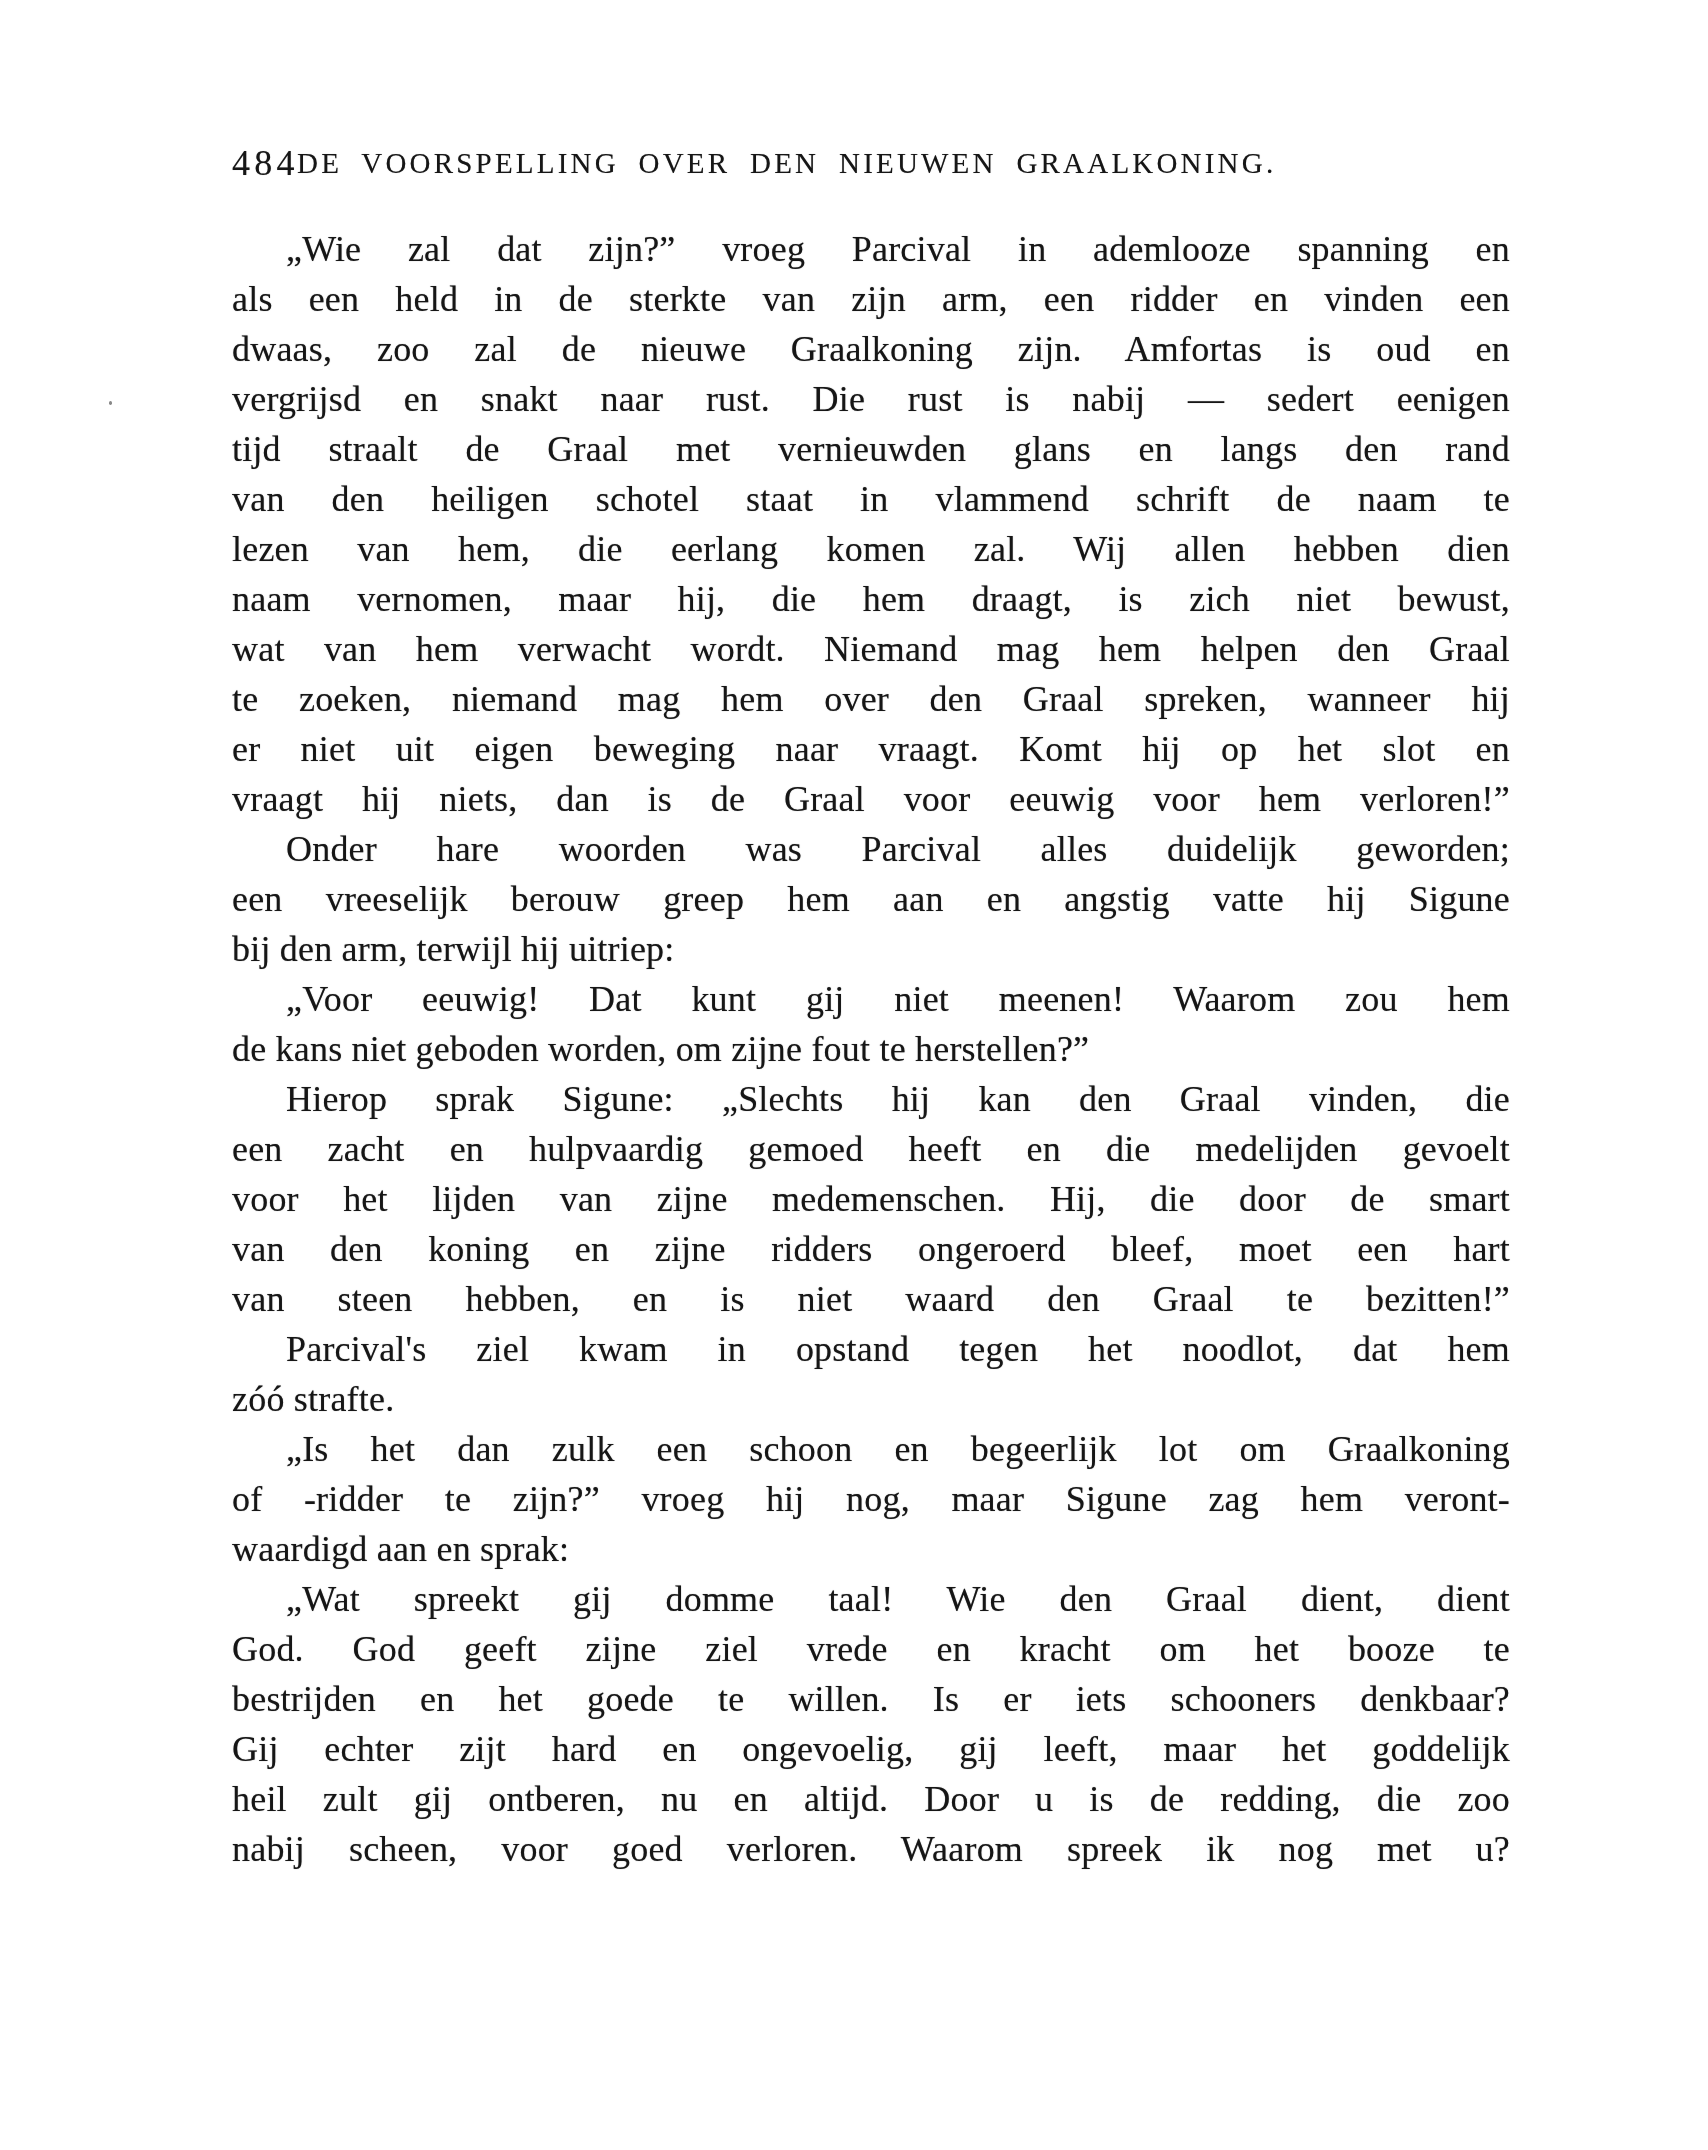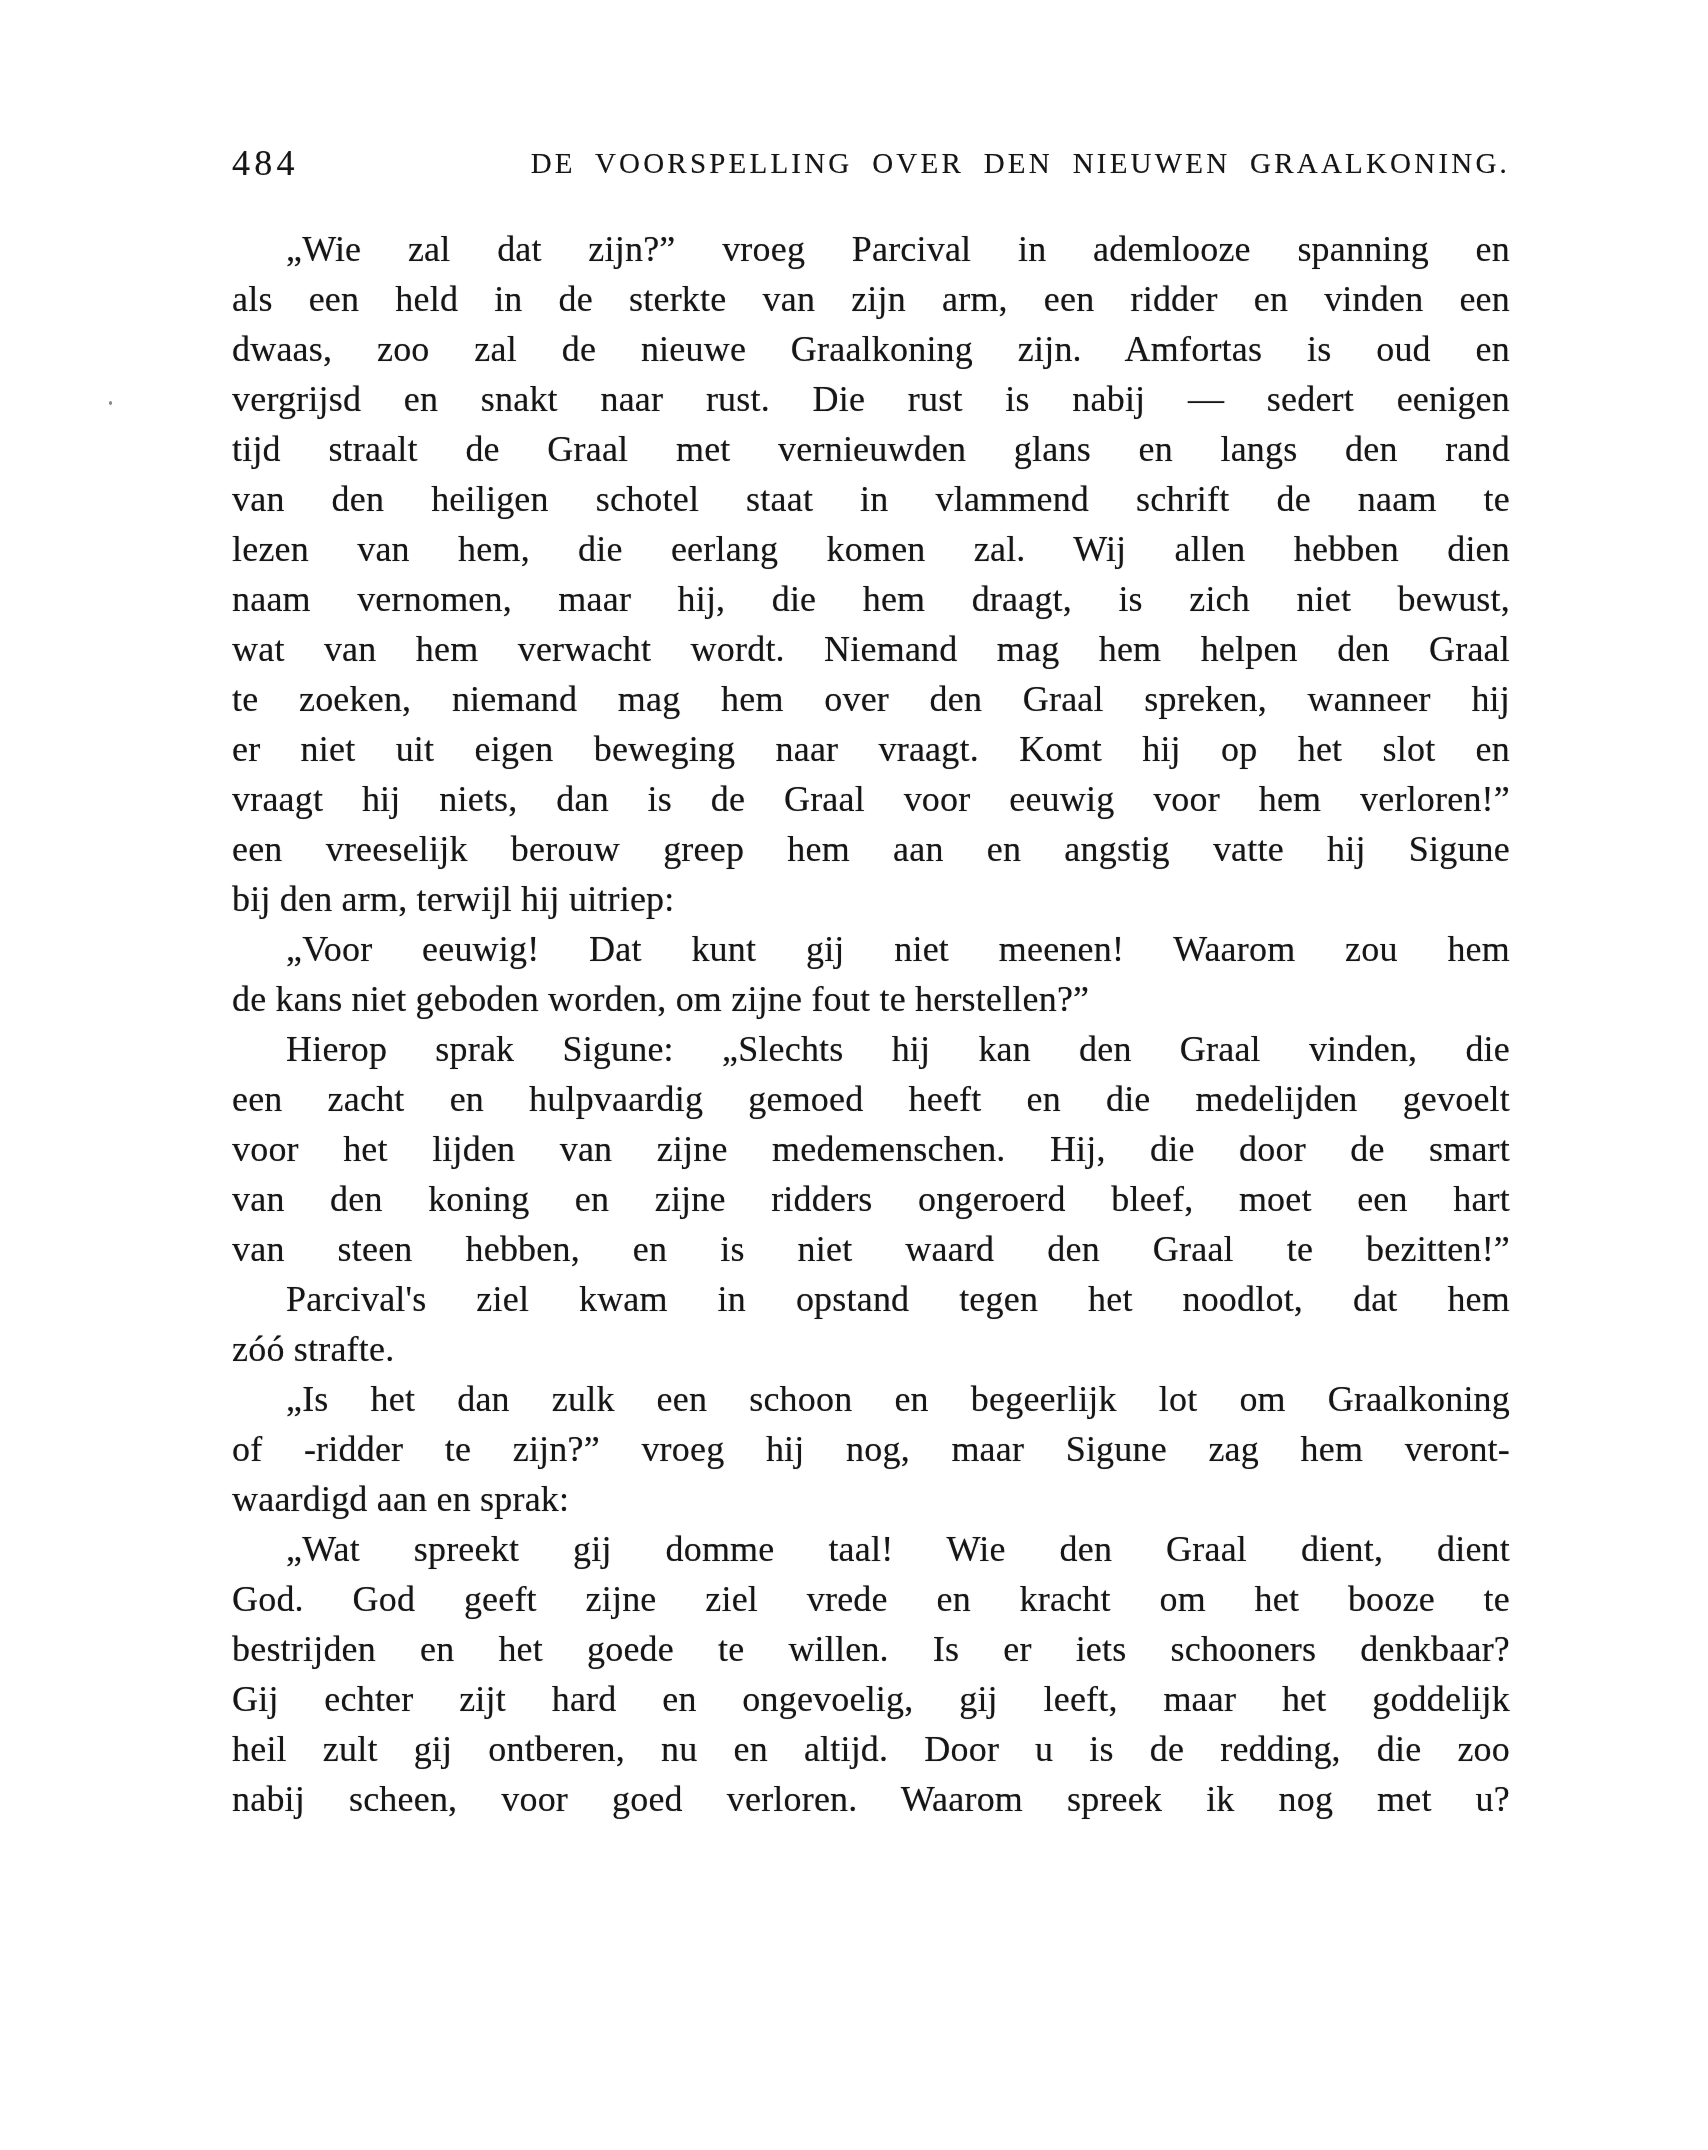--- a/index.html
+++ b/index.html
@@ -31,21 +31,21 @@
     font-size: 36px;
     letter-spacing: 4.3px;
     color: #161616;
     text-shadow: 0 0 0.7px rgba(20,20,20,0.45);
   }
   .running-title {
     position: absolute;
     left: 65px;
     right: 0;
     top: 5.7px;
-    text-align: right;
+    text-align: left;
     font-size: 29px;
     letter-spacing: 3.2px;
     word-spacing: 9.3px;
     color: #161616;
     text-shadow: 0 0 0.7px rgba(20,20,20,0.45);
     white-space: nowrap;
   }
   
   .text-block {
     position: absolute;
@@ -95,20 +95,21 @@
       <div class="text-line justify">dwaas, zoo zal de nieuwe Graalkoning zijn. Amfortas is oud en</div>
       <div class="text-line justify">vergrijsd en snakt naar rust. Die rust is nabij — sedert eenigen</div>
       <div class="text-line justify">tijd straalt de Graal met vernieuwden glans en langs den rand</div>
       <div class="text-line justify">van den heiligen schotel staat in vlammend schrift de naam te</div>
       <div class="text-line justify">lezen van hem, die eerlang komen zal. Wij allen hebben dien</div>
       <div class="text-line justify">naam vernomen, maar hij, die hem draagt, is zich niet bewust,</div>
       <div class="text-line justify">wat van hem verwacht wordt. Niemand mag hem helpen den Graal</div>
       <div class="text-line justify">te zoeken, niemand mag hem over den Graal spreken, wanneer hij</div>
       <div class="text-line justify">er niet uit eigen beweging naar vraagt. Komt hij op het slot en</div>
       <div class="text-line justify">vraagt hij niets, dan is de Graal voor eeuwig voor hem verloren!”</div>
+      <div class="text-line justify indent">Onder hare woorden was Parcival alles duidelijk geworden;</div>
       <div class="text-line justify">een vreeselijk berouw greep hem aan en angstig vatte hij Sigune</div>
       <div class="text-line">bij den arm, terwijl hij uitriep:</div>
       <div class="text-line justify indent">„Voor eeuwig! Dat kunt gij niet meenen! Waarom zou hem</div>
       <div class="text-line">de kans niet geboden worden, om zijne fout te herstellen?”</div>
       <div class="text-line justify indent">Hierop sprak Sigune: „Slechts hij kan den Graal vinden, die</div>
       <div class="text-line justify">een zacht en hulpvaardig gemoed heeft en die medelijden gevoelt</div>
       <div class="text-line justify">voor het lijden van zijne medemenschen. Hij, die door de smart</div>
       <div class="text-line justify">van den koning en zijne ridders ongeroerd bleef, moet een hart</div>
       <div class="text-line justify">van steen hebben, en is niet waard den Graal te bezitten!”</div>
       <div class="text-line justify indent">Parcival's ziel kwam in opstand tegen het noodlot, dat hem</div>

